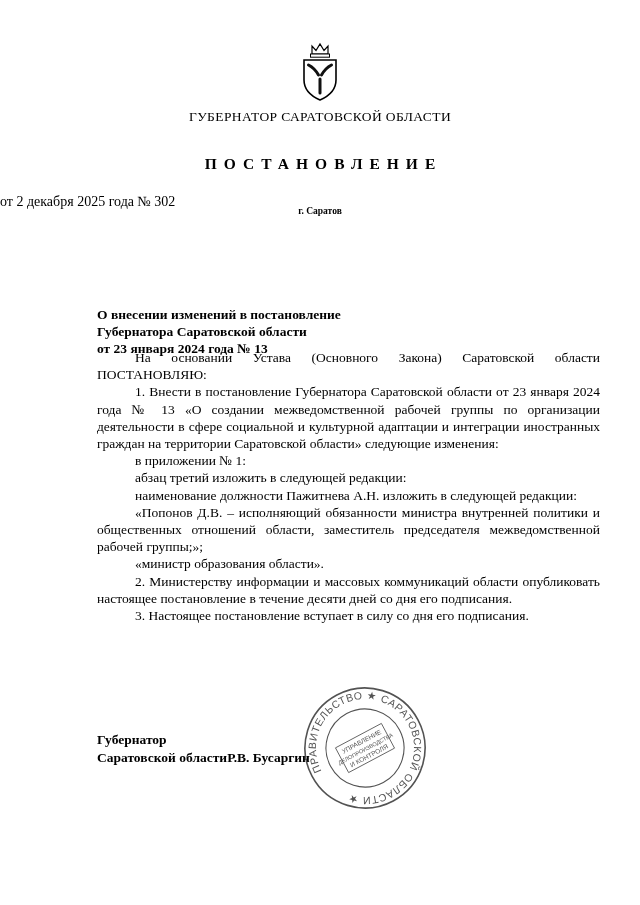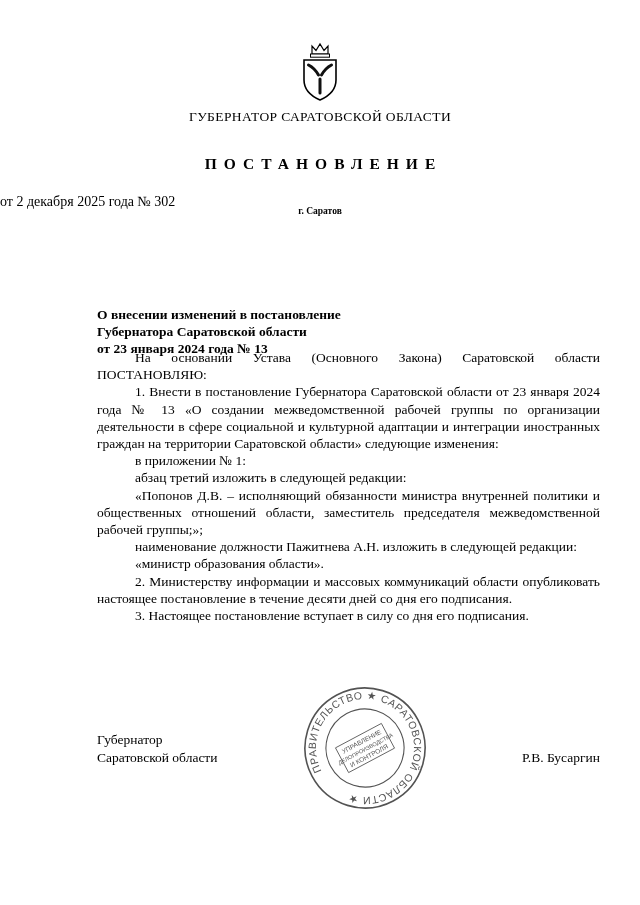--- a/index.html
+++ b/index.html
@@ -84,23 +84,23 @@
   .body-text p {
     margin: 0;
     text-indent: 38px;
   }
   .signature {
     position: absolute;
     top: 731px;
     left: 97px;
     width: 503px;
     display: flex;
-    justify-content: space-between;
+    justify-content: flex-start;
     align-items: flex-end;
-    font-weight: normal;
+    font-weight: bold;
     font-size: 13.5px;
     line-height: 18px;
   }
   .stamp {
     position: absolute;
     left: 297px;
     top: 680px;
     width: 136px;
     height: 136px;
     transform: rotate(-28deg);
@@ -136,22 +136,22 @@
     <div>О внесении изменений в постановление</div>
     <div>Губернатора Саратовской области</div>
     <div>от 23 января 2024 года № 13</div>
   </div>
 
   <div class="body-text">
     <p>На основании Устава (Основного Закона) Саратовской области ПОСТАНОВЛЯЮ:</p>
     <p>1. Внести в постановление Губернатора Саратовской области от 23 января 2024 года № 13 «О создании межведомственной рабочей группы по организации деятельности в сфере социальной и культурной адаптации и интеграции иностранных граждан на территории Саратовской области» следующие изменения:</p>
     <p>в приложении № 1:</p>
     <p>абзац третий изложить в следующей редакции:</p>
+    <p>наименование должности Пажитнева А.Н. изложить в следующей редакции:</p>
     <p>«Попонов Д.В. – исполняющий обязанности министра внутренней политики и общественных отношений области, заместитель председателя межведомственной рабочей группы;»;</p>
-    <p>наименование должности Пажитнева А.Н. изложить в следующей редакции:</p>
     <p>«министр образования области».</p>
     <p>2. Министерству информации и массовых коммуникаций области опубликовать настоящее постановление в течение десяти дней со дня его подписания.</p>
     <p>3. Настоящее постановление вступает в силу со дня его подписания.</p>
   </div>
 
   <div class="signature">
     <div>
       <div>Губернатор</div>
       <div>Саратовской области</div>
     </div>

